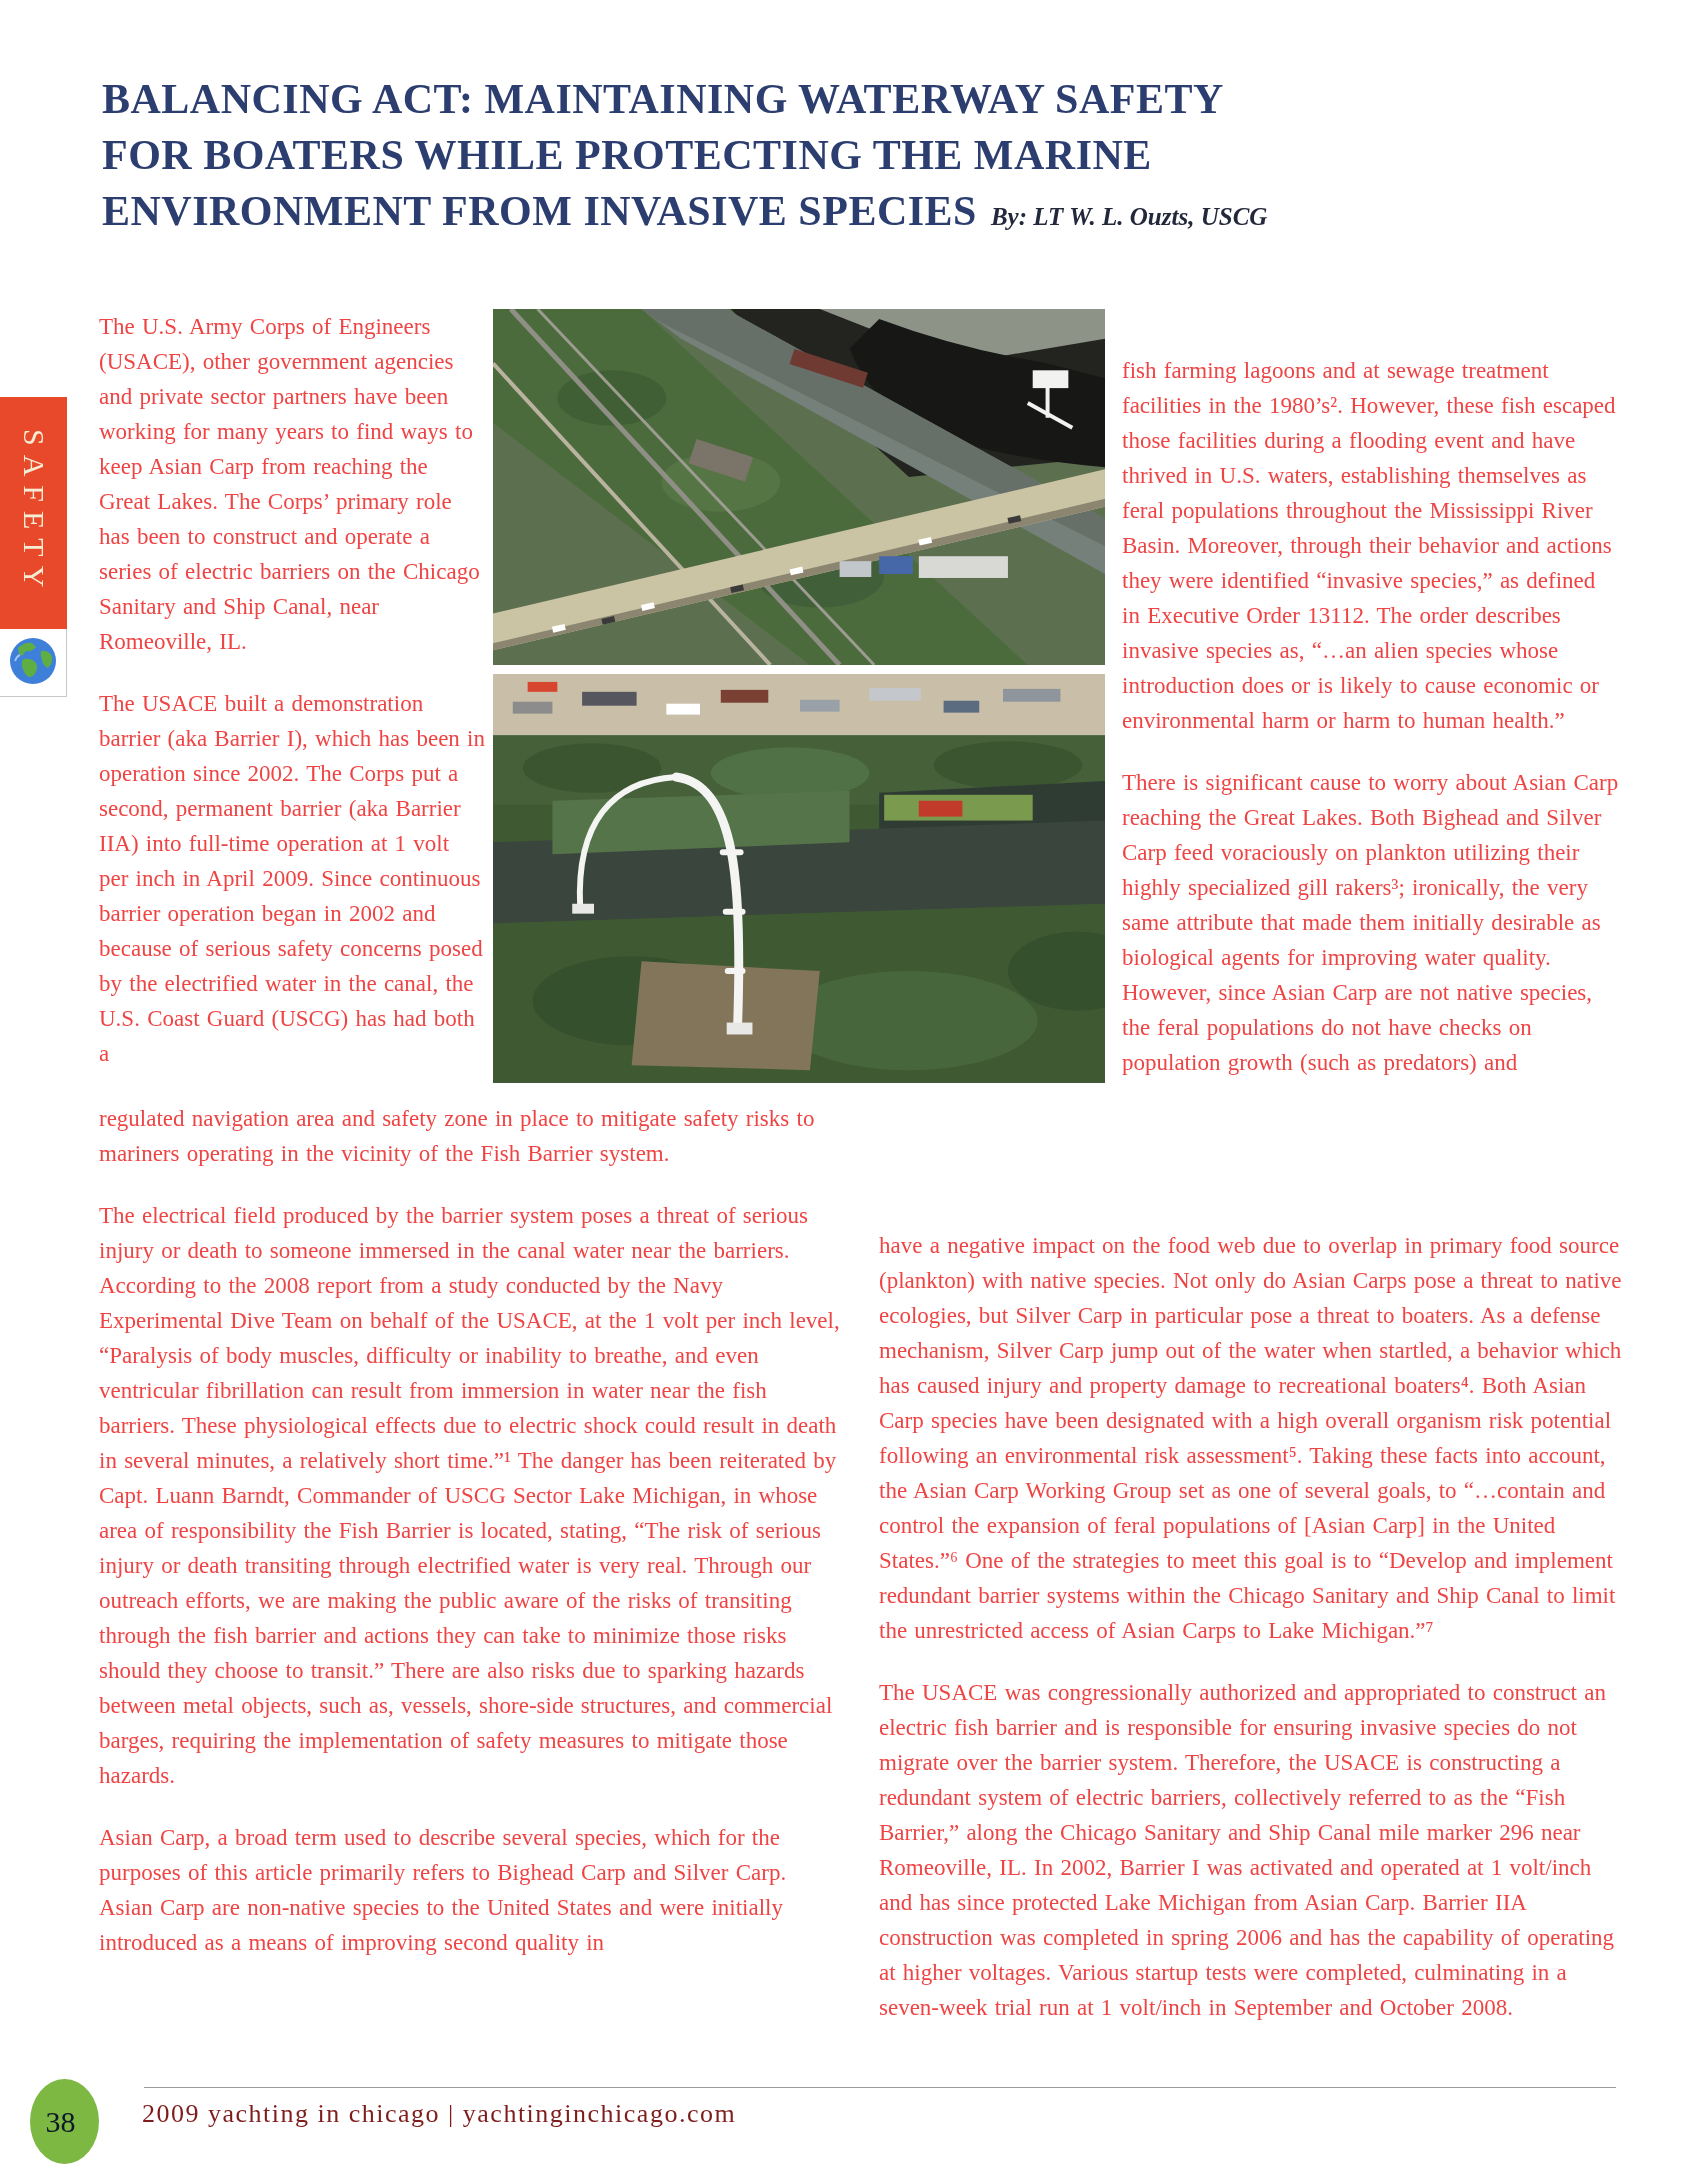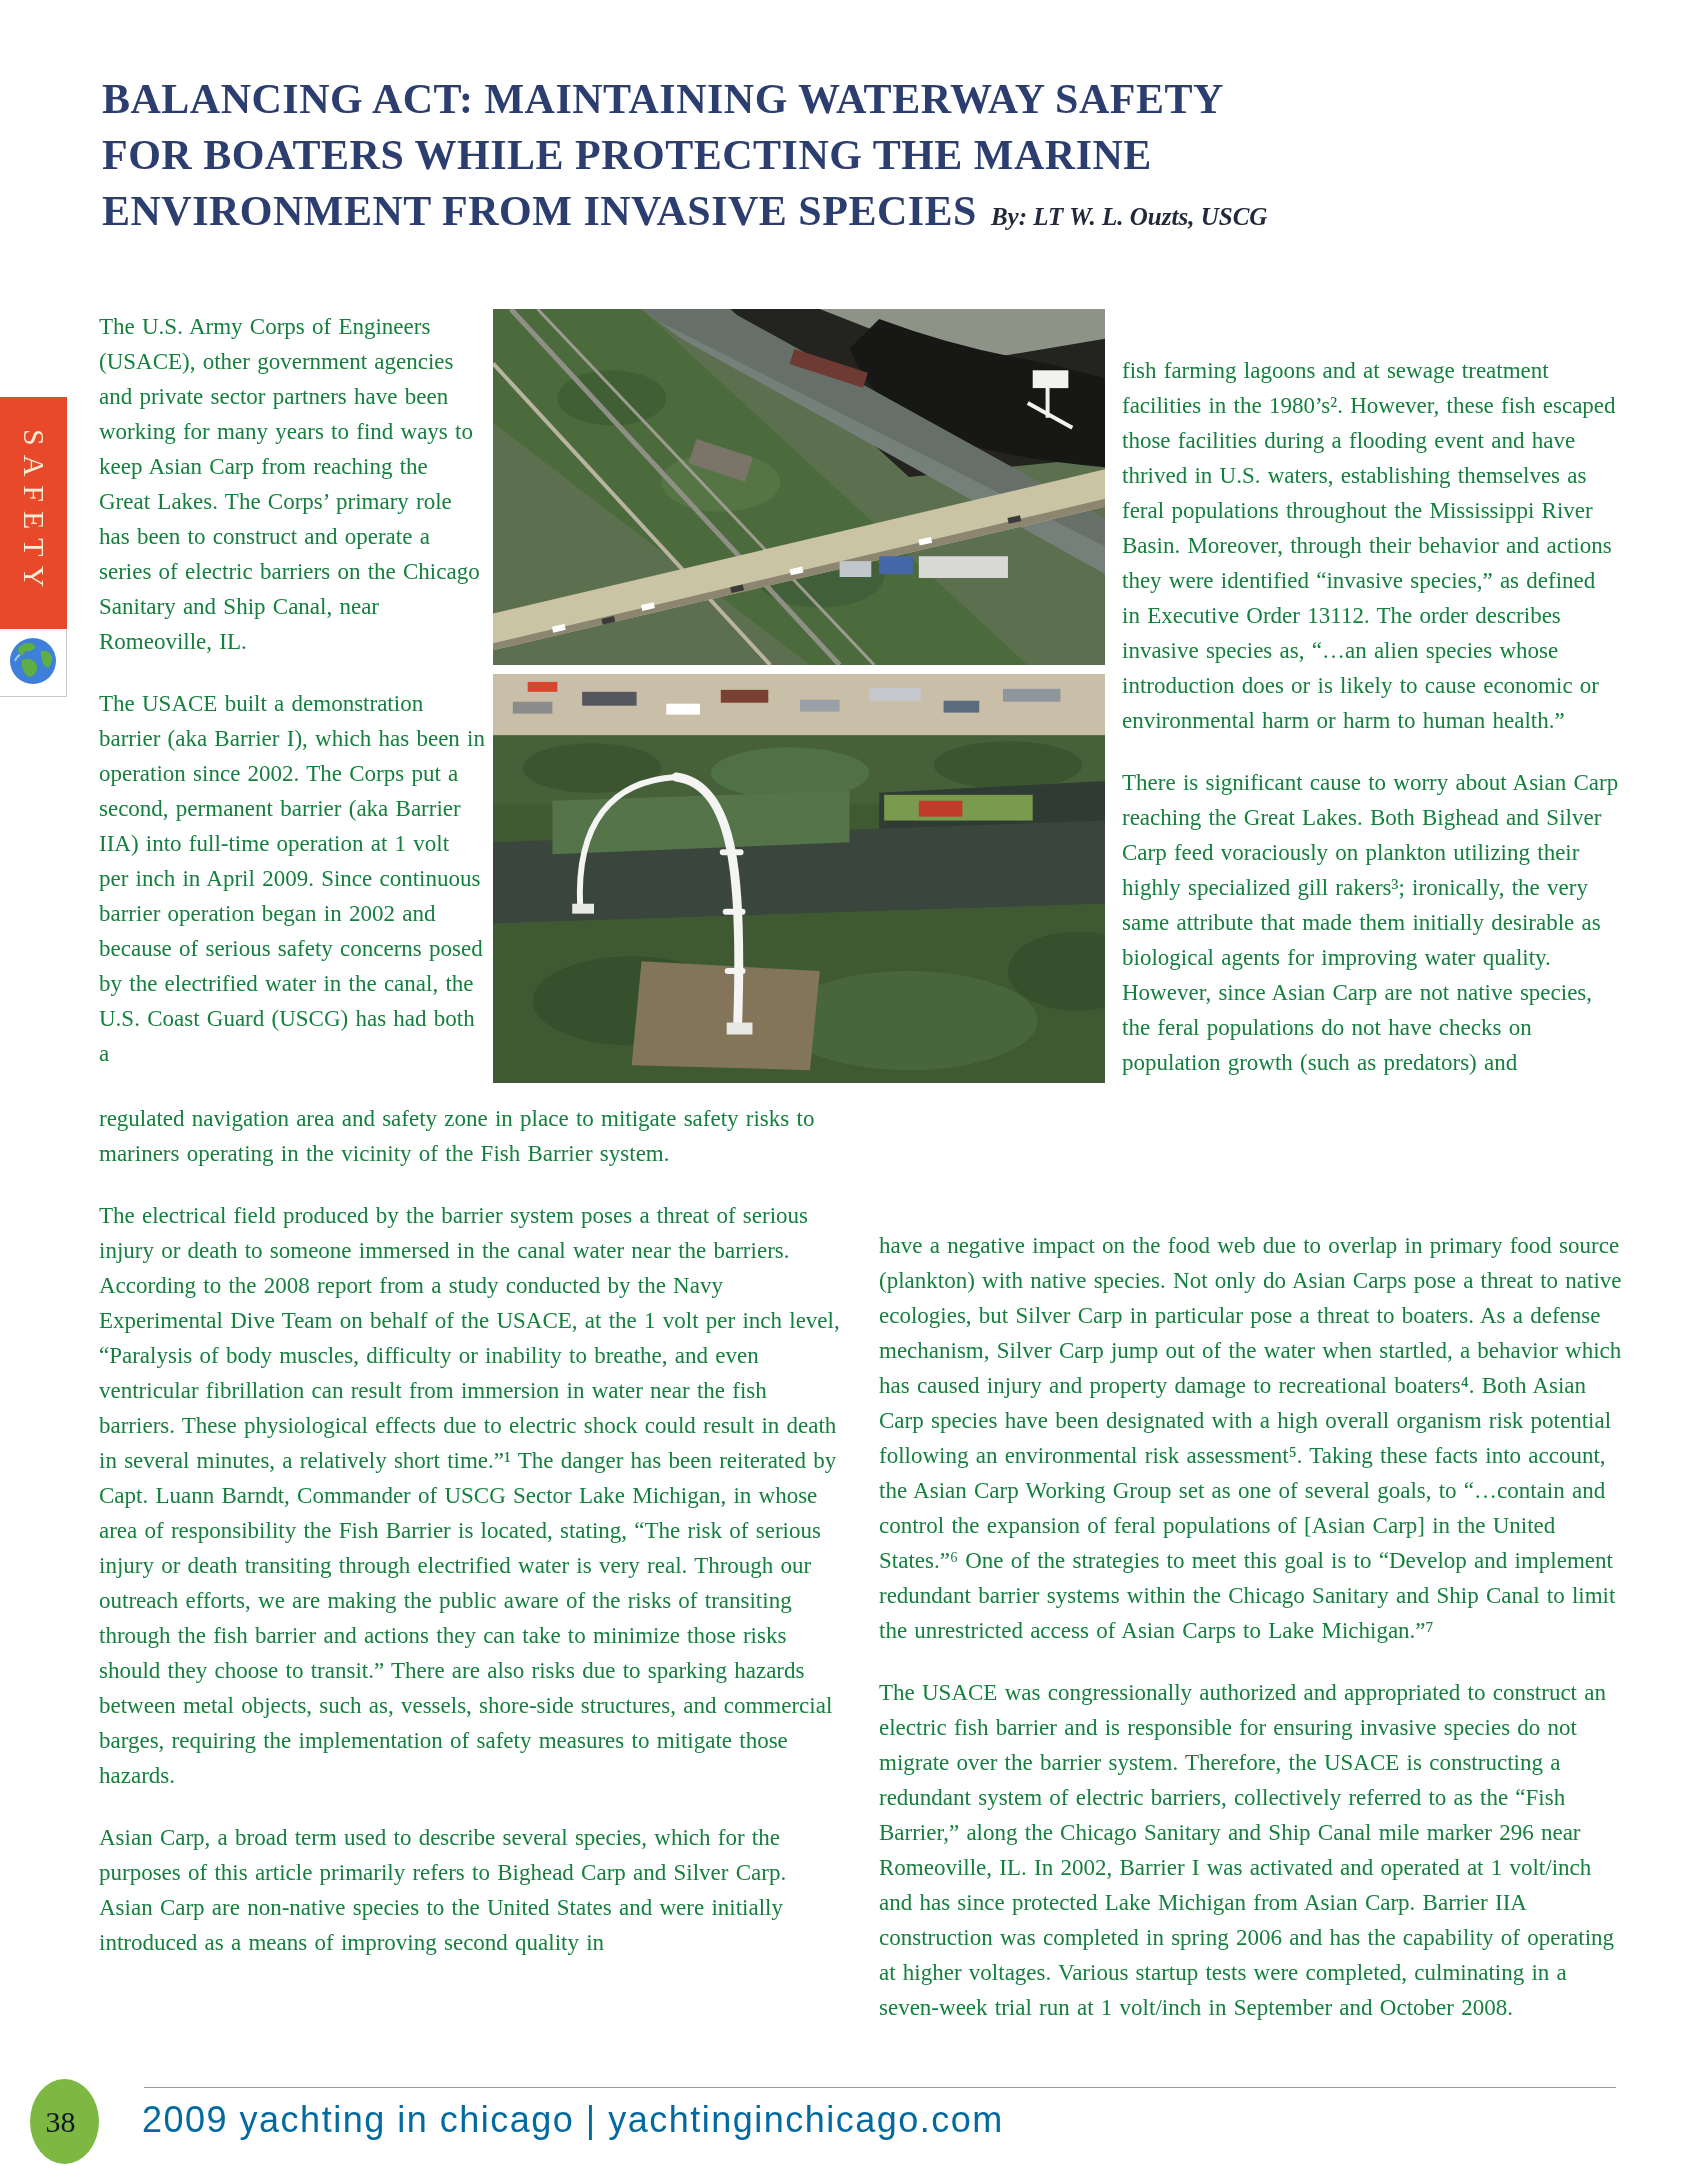--- a/index.html
+++ b/index.html
@@ -30,38 +30,38 @@
   }
   .byline{font-style:italic;font-weight:700;font-size:25px;color:#23283a;margin-left:14px;letter-spacing:0;}
 
   
   .photo{position:absolute;left:493px;overflow:hidden;background:#55684a;}
   .photo-top{top:309px;width:612px;height:356px;}
   .photo-bottom{top:674px;width:612px;height:409px;}
   .photo svg{display:block;width:100%;height:100%;}
 
   
-  .col{position:absolute;color:#15803d;font-size:23px;line-height:35px;word-spacing:1.5px;}
+  .col{position:absolute;color:#ef4444;font-size:23px;line-height:35px;word-spacing:1.5px;}
   .col p{margin:0 0 27px 0;}
   .col p:last-child{margin-bottom:0;}
   .col-left-top{left:99px;top:309px;width:386px;}
   .col-right-top{left:1122px;top:309px;width:497px;margin-top:44px;}
   .col-left-bottom{left:99px;top:1101px;width:743px;}
   .col-right-bottom{left:879px;top:1228px;width:743px;}
 
   
   .page-badge{
     position:absolute;left:30px;top:2079px;width:69px;height:85px;border-radius:50%;
     background:#7db843;color:#0f172a;display:flex;align-items:center;justify-content:center;
     font-size:30px;padding-right:8px;box-sizing:border-box;
   }
   .footer-rule{position:absolute;left:144px;top:2087px;width:1472px;height:1px;background:#9a9a9a;}
   .footer-text{
-    position:absolute;left:142px;top:2099px;font-size:36px;color:#0369a1;letter-spacing:1.5px;
-    font-family:Liberation Sans, sans-serif;
+    position:absolute;left:142px;top:2099px;font-size:26px;color:#7f1d1d;letter-spacing:1.5px;
+    font-family:Liberation Serif, serif;
   }
 </style>
 </head>
 <body>
 
 <div class="page">
 
   <div class="safety-tab">
     <span>SAFETY</span>
   </div>

